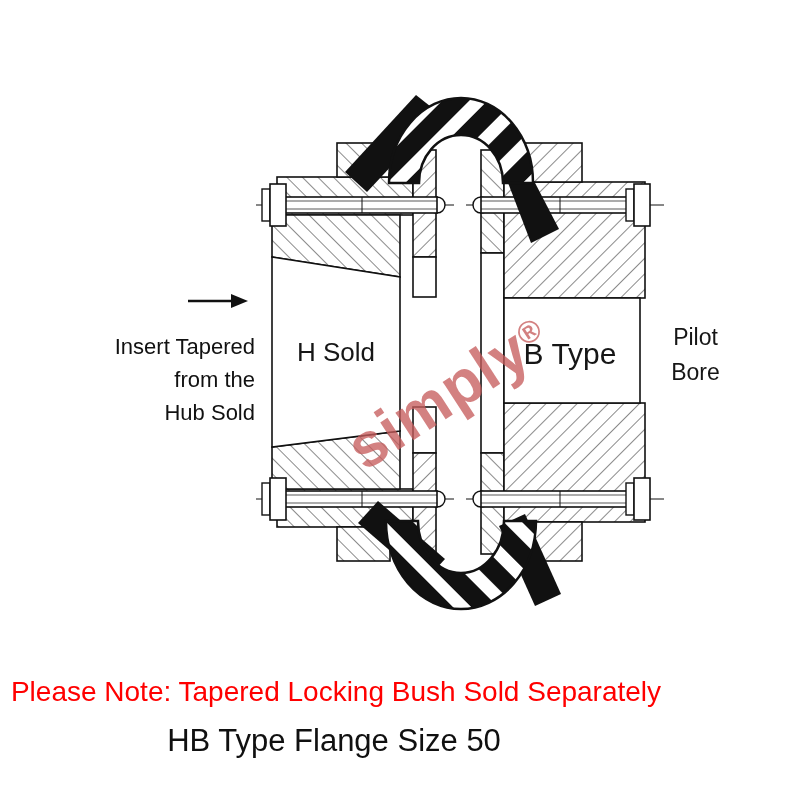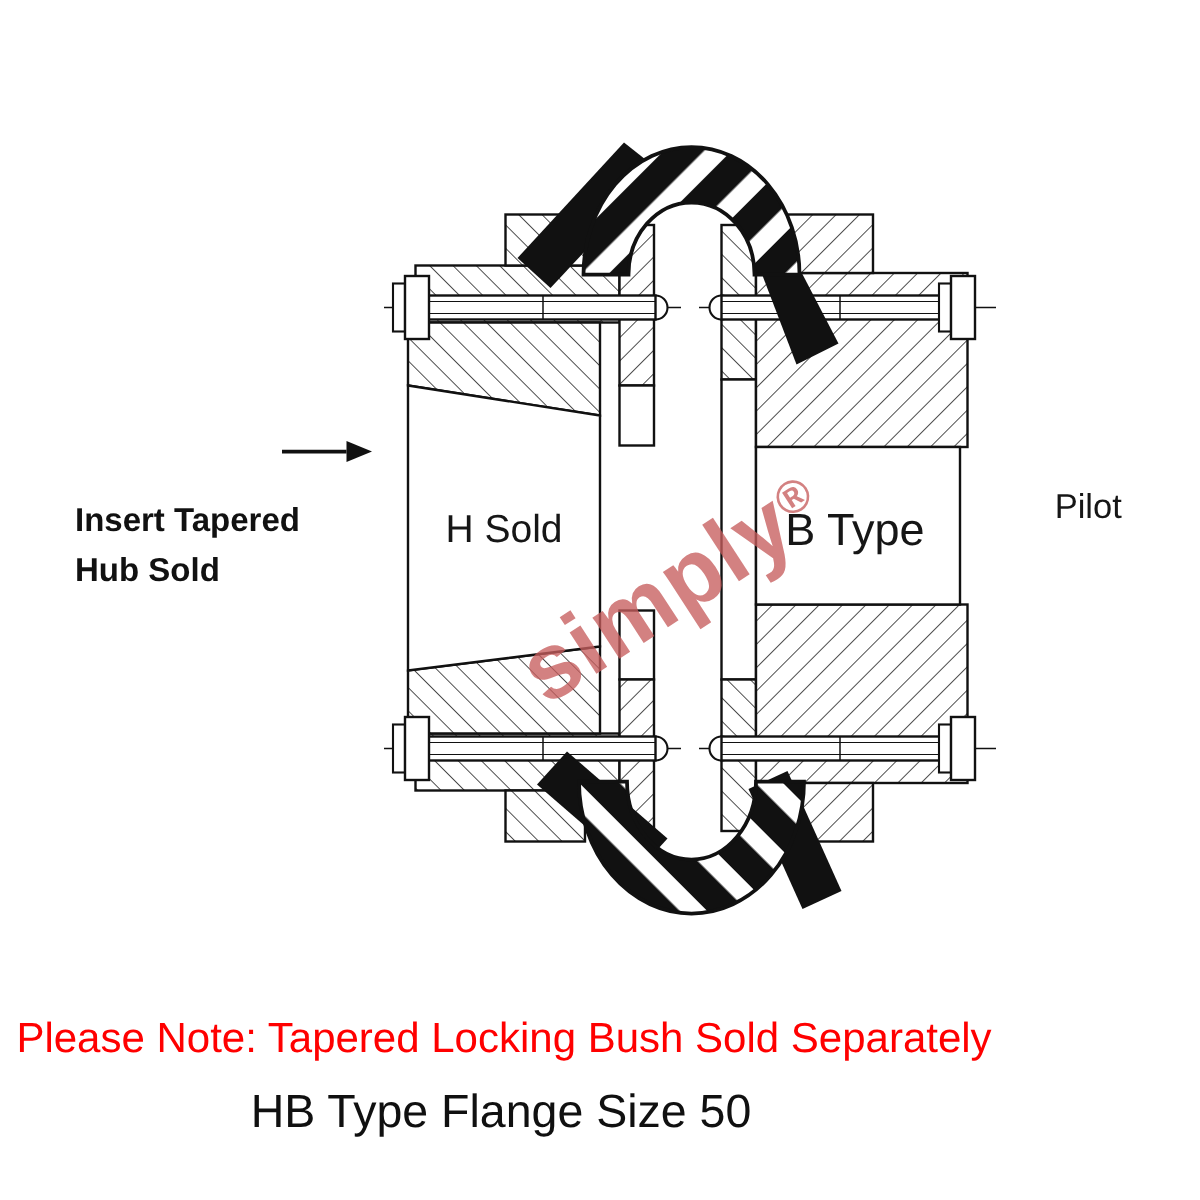--- a/index.html
+++ b/index.html
@@ -3,26 +3,26 @@
 <meta charset="utf-8">
 <style>
   html,body{margin:0;padding:0;background:#fff;}
   .stage{
     position:relative;width:800px;height:800px;background:#fff;overflow:hidden;
     font-family:"Liberation Sans", sans-serif;color:#1a1a1a;
   }
   .stage svg{position:absolute;left:0;top:0;}
   .txt{position:absolute;white-space:nowrap;}
   .instruction{
-    left:50px;top:330px;width:205px;text-align:left;
-    font-size:22px;line-height:33px;color:#111;white-space:normal;font-weight:bold;
+    left:50px;top:330px;width:205px;text-align:right;
+    font-size:22px;line-height:33px;color:#111;white-space:normal;
   }
   .label-h{left:281px;top:337px;width:110px;text-align:center;font-size:26px;color:#161616;}
   .label-b{left:515px;top:337px;width:110px;text-align:center;font-size:30px;color:#161616;}
-  .pilot{left:688px;top:320px;width:75px;text-align:center;font-size:23px;line-height:35px;color:#161616;white-space:normal;}
+  .pilot{left:658px;top:320px;width:75px;text-align:center;font-size:23px;line-height:35px;color:#161616;white-space:normal;}
   .watermark{
     left:448px;top:392px;transform:translate(-50%,-50%) rotate(-33deg);
     font-size:62px;font-weight:bold;letter-spacing:1px;
     color:rgba(199,94,94,0.78);
   }
   .watermark sup{font-size:0.5em;vertical-align:0.55em;}
   .note{left:0;top:676px;width:672px;text-align:center;font-size:28px;color:#ff0000;}
   .title{left:0;top:723px;width:668px;text-align:center;font-size:31px;color:#101010;}
 </style>
 </head>
@@ -140,27 +140,29 @@
     </g>
 
     <g>
       <line x1="188" y1="301" x2="231" y2="301" stroke="#111" stroke-width="2.5"></line>
       <polygon points="231,294 231,308 248,301" fill="#111"></polygon>
     </g>
   </svg>
 
   <div class="txt instruction">
     <div>Insert Tapered</div>
+    <div>from the</div>
     <div>Hub Sold</div>
   </div>
 
   <div class="txt label-h">H Sold</div>
   <div class="txt label-b">B Type</div>
 
   <div class="txt pilot">
     <div>Pilot</div>
+    <div>Bore</div>
   </div>
 
   <div class="txt watermark"><span>simply</span><sup>®</sup></div>
 
   <div class="txt note">Please Note: Tapered Locking Bush Sold Separately</div>
   <div class="txt title">HB Type Flange Size 50</div>
 </div>
 
 </body></html>

